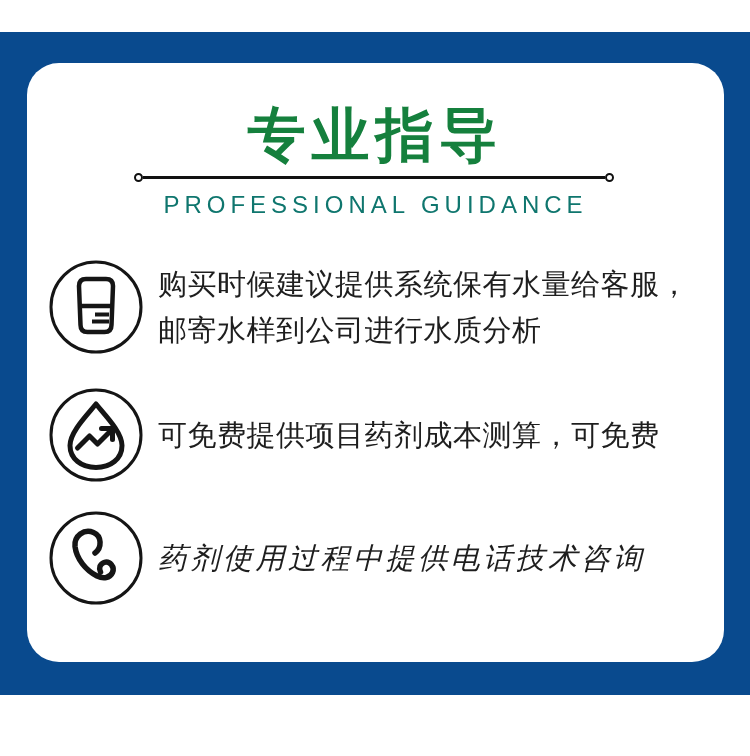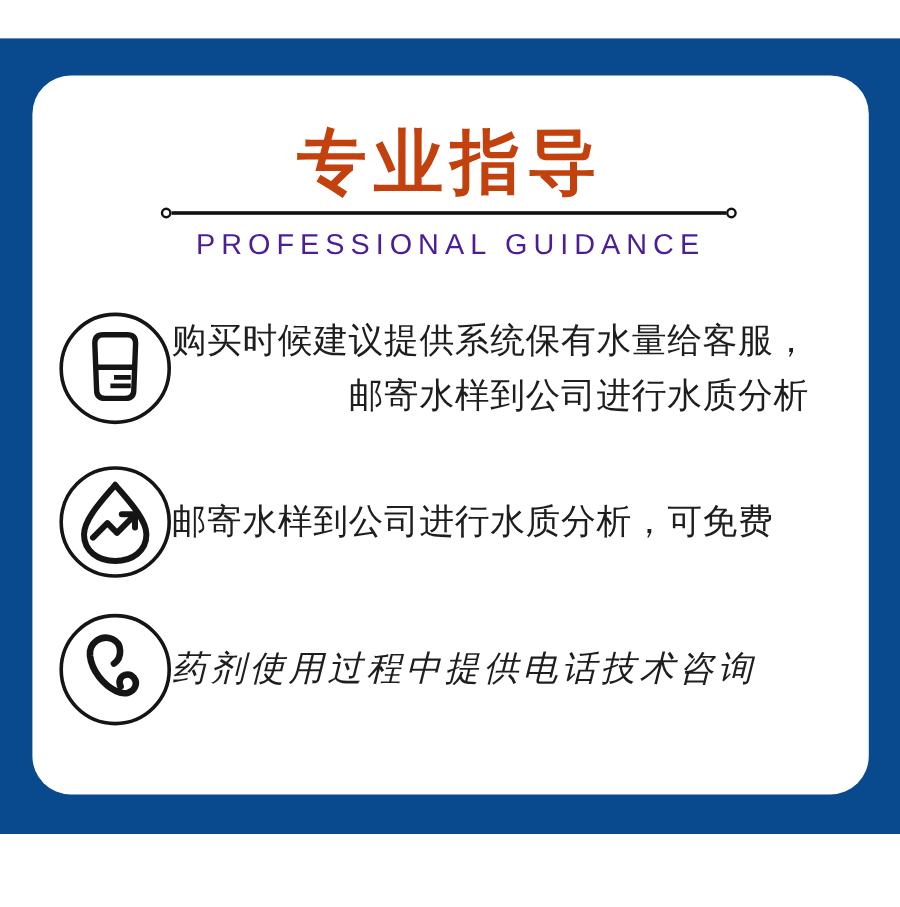--- a/index.html
+++ b/index.html
@@ -26,21 +26,21 @@
   }
   .title {
     position: absolute;
     top: 34px; left: 0;
     width: 100%;
     margin: 0;
     text-align: center;
     font-size: 58px;
     font-weight: 900;
     letter-spacing: 6px;
-    color: #c2410c;
+    color: #15803d;
   }
   .divider {
     position: absolute;
     top: 108px; left: 107px;
     width: 480px; height: 12px;
     display: flex;
     align-items: center;
   }
   .divider .dot {
     flex: 0 0 auto;
@@ -56,28 +56,28 @@
     background: #111111;
   }
   .subtitle {
     position: absolute;
     top: 128px; left: 0;
     width: 100%;
     text-align: center;
     font-size: 24px;
     font-weight: 500;
     letter-spacing: 5px;
-    color: #4c1d95;
+    color: #0f766e;
   }
   .row {
     position: absolute;
     left: 22px;
     display: flex;
     align-items: center;
-    text-align: right;
+    gap: 15px;
   }
   .row-1 { top: 197px; }
   .row-2 { top: 325px; }
   .row-3 { top: 448px; }
   .icon-wrap {
     flex: 0 0 auto;
     width: 94px; height: 94px;
   }
   .icon-wrap svg { display: block; }
   .row-text {
@@ -126,21 +126,21 @@
     <div class="row row-2">
       <span class="icon-wrap">
         <svg viewBox="0 0 94 94" width="94" height="94" fill="none" stroke="#151515">
           <circle cx="47" cy="47" r="45" stroke-width="3"></circle>
           <path d="M47 16 C56 27 73 44 73 57.5 C73 71 61.5 79.5 47 79.5 C32.5 79.5 21 71 21 57.5 C21 44 38 27 47 16 Z" stroke-width="5" stroke-linejoin="round"></path>
           <path d="M28.5 60 L40.5 48 L48.5 56 L63 41.5" stroke-width="5" stroke-linecap="round" stroke-linejoin="round"></path>
           <path d="M52.5 40.5 L63.5 40.5 L63.5 51.5" stroke-width="5" stroke-linecap="round" stroke-linejoin="round"></path>
         </svg>
       </span>
       <div class="row-text">
-        <div>邮寄水样到公司进行水质分析，可免费</div>
+        <div>可免费提供项目药剂成本测算，可免费</div>
       </div>
     </div>
 
     <div class="row row-3">
       <span class="icon-wrap">
         <svg viewBox="0 0 94 94" width="94" height="94" fill="none" stroke="#151515">
           <circle cx="47" cy="47" r="45" stroke-width="3"></circle>
           <path d="M46 42 C53 37 53 25 44.5 21.5 C35 17.5 25 25 26 35.5 C27.5 48 37 59.5 48 65 C54.5 68 61 67 63.5 61.5 C66 56 61 49.5 55 51.5 C51 53 49.5 57 51.5 61" stroke-width="5.5" stroke-linecap="round"></path>
         </svg>
       </span>

